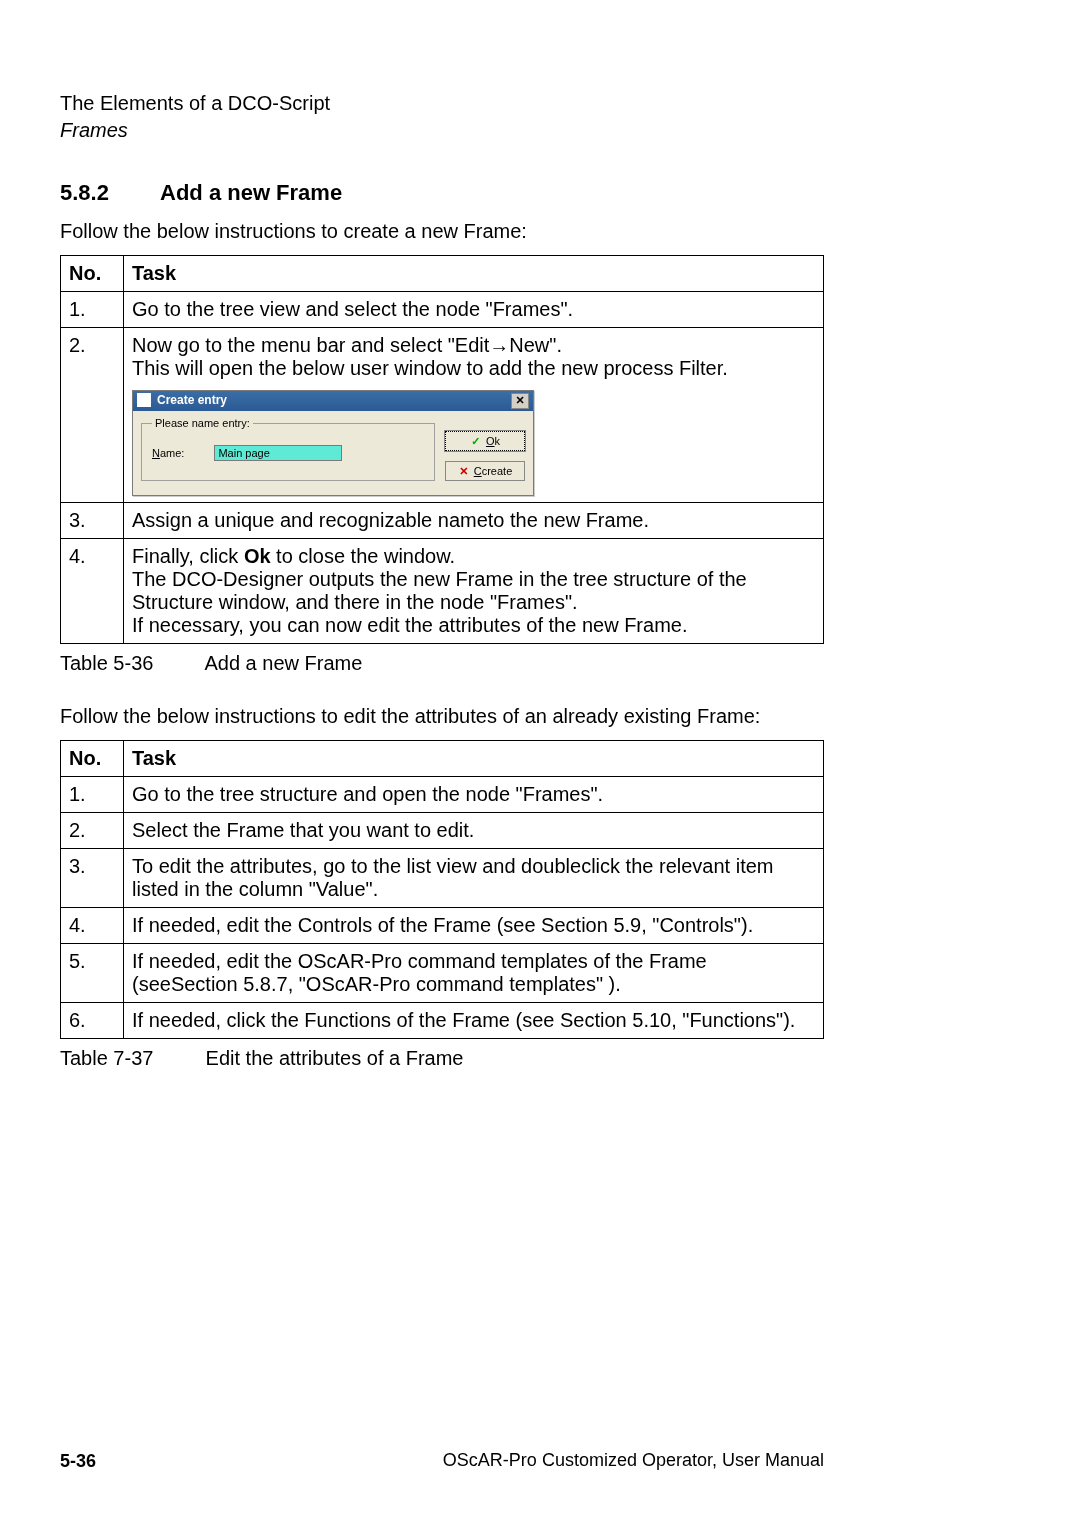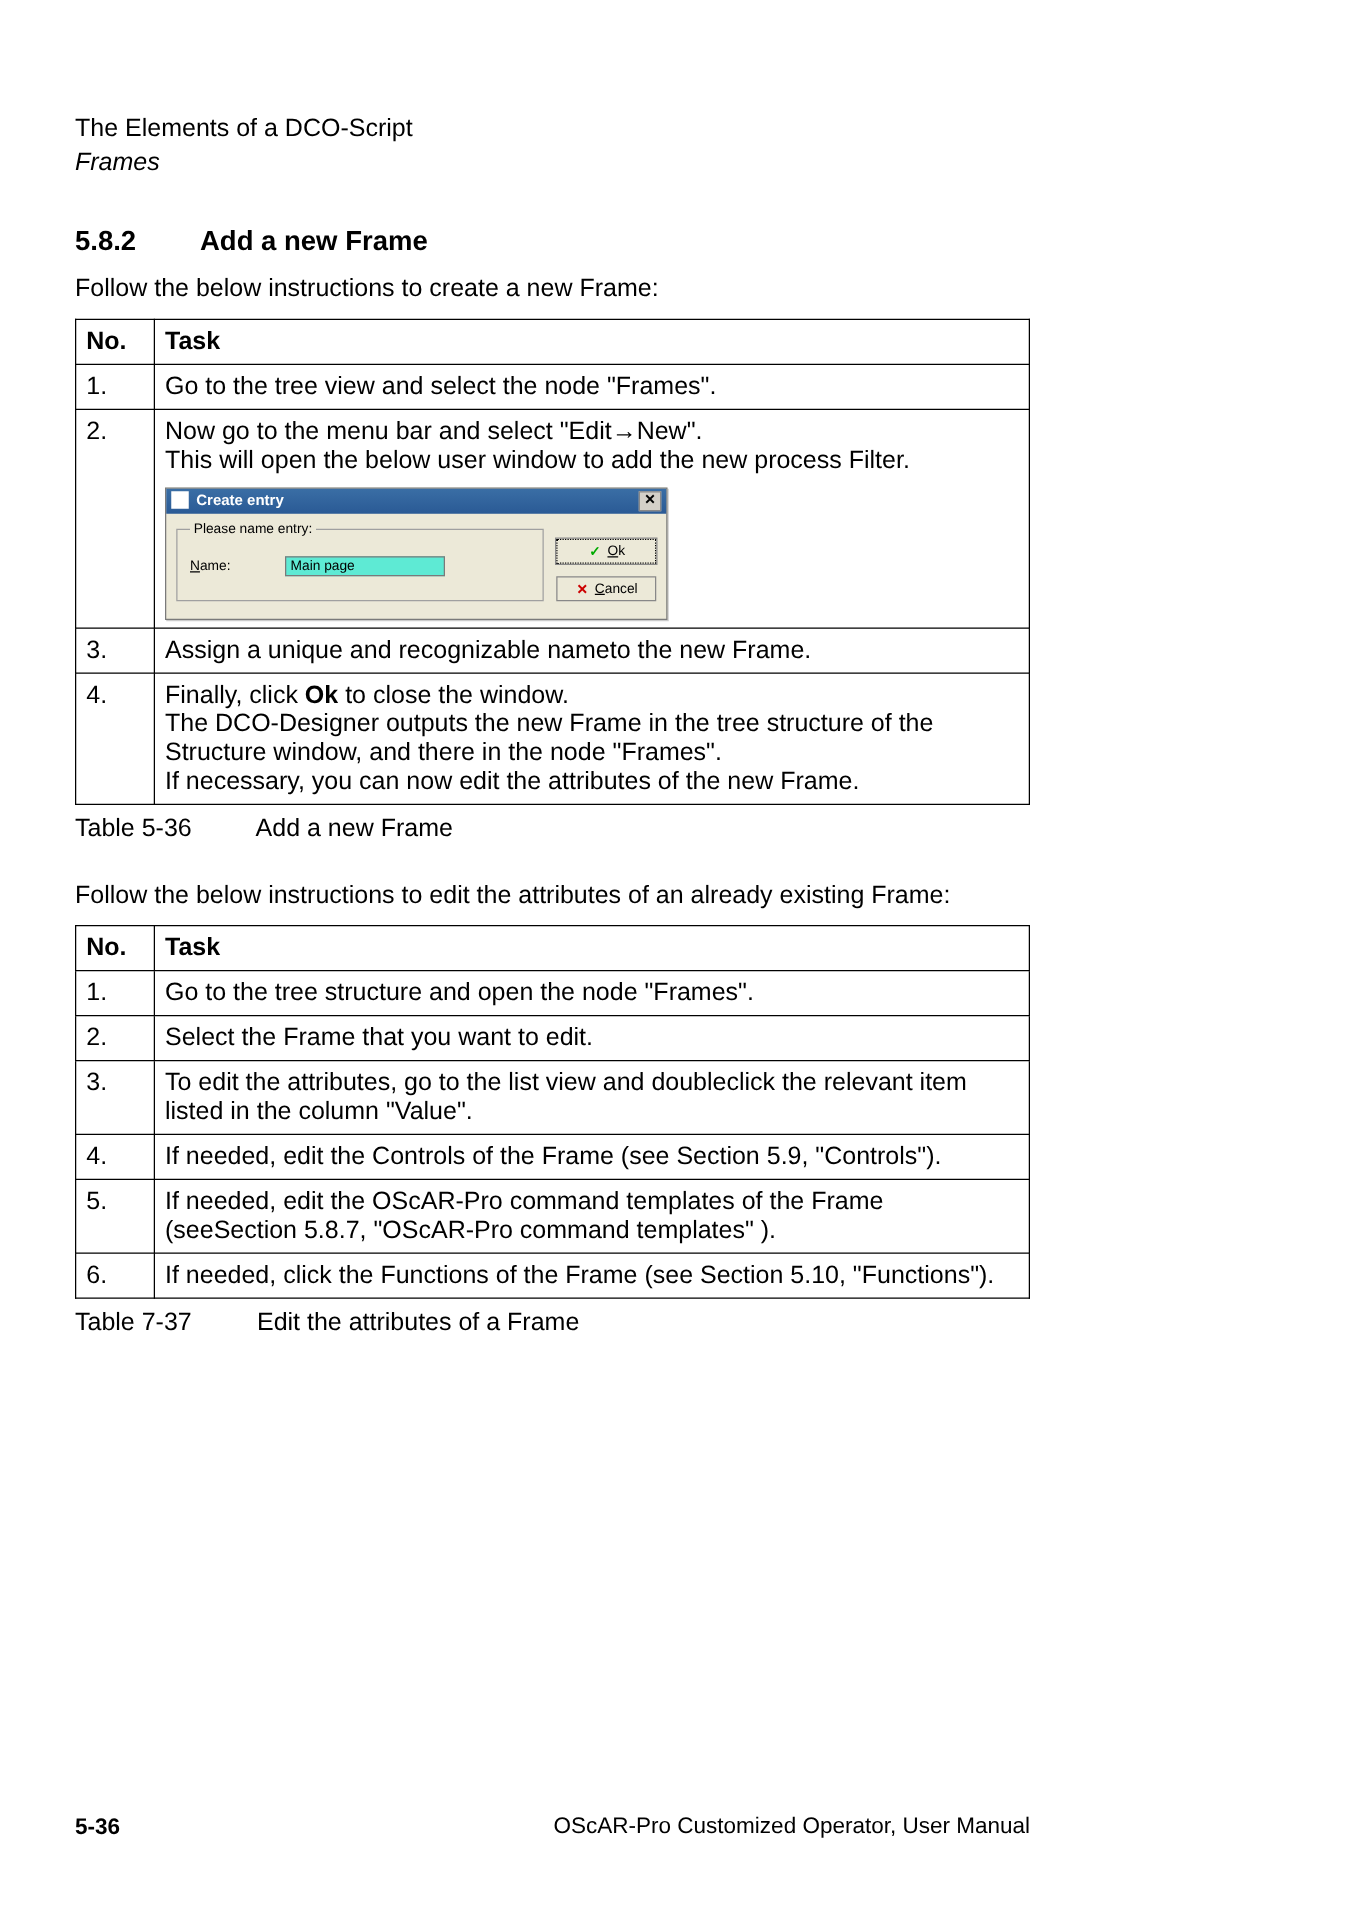--- a/index.html
+++ b/index.html
@@ -132,21 +132,21 @@
     padding: 10px 10px;
     margin: 0;
   }
   .dialog legend {
     font-size: 11px;
     padding: 0 3px;
   }
   .dialog .form-row {
     display: flex;
     align-items: center;
-    gap: 44px;
+    gap: 30px;
     margin-top: 6px;
   }
   .dialog .form-row label {
     font-size: 11px;
   }
   .dialog .form-row label .ul { text-decoration: underline; }
   .dialog .form-row input {
     flex: 0 0 120px;
     width: 120px;
     font-size: 11px;
@@ -237,21 +237,21 @@
                   <input type="text" value="Main page" style="">
                 </div>
               </fieldset>
               <div class="btn-col">
                 <div class="btn ok">
                   <span class="ico check">✓</span>
                   <span><span class="ul">O</span><span>k</span></span>
                 </div>
                 <div class="btn">
                   <span class="ico x">✕</span>
-                  <span><span class="ul">C</span><span>ancel</span></span>
+                  <span><span class="ul">C</span><span>create</span></span>
                 </div>
               </div>
             </div>
           </div>
 
         </td>
       </tr>
       <tr>
         <td>3.</td>
         <td>Assign a unique and recognizable nameto the new Frame.</td>

